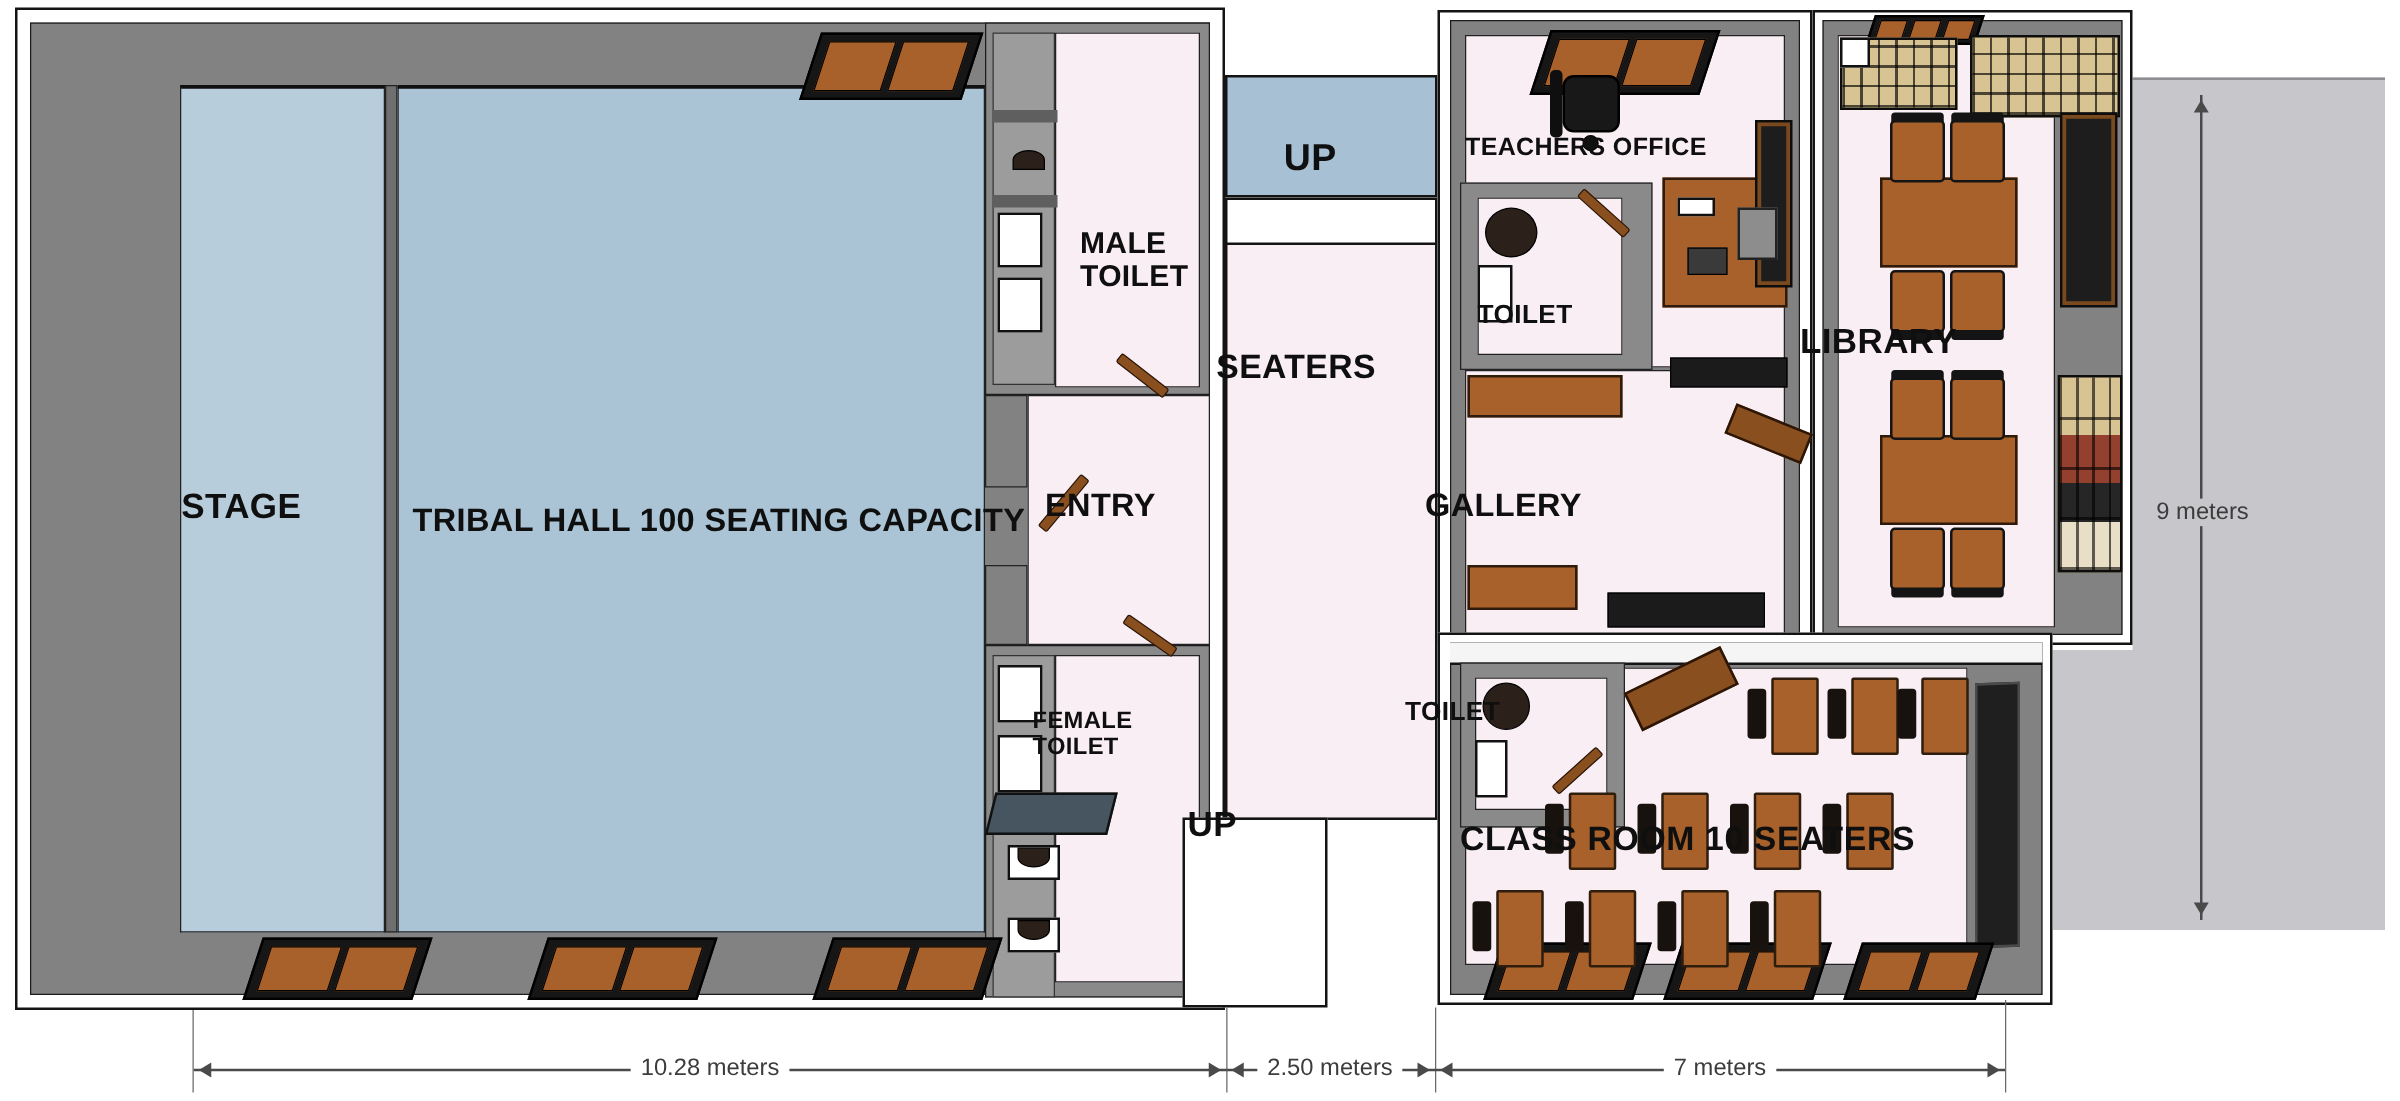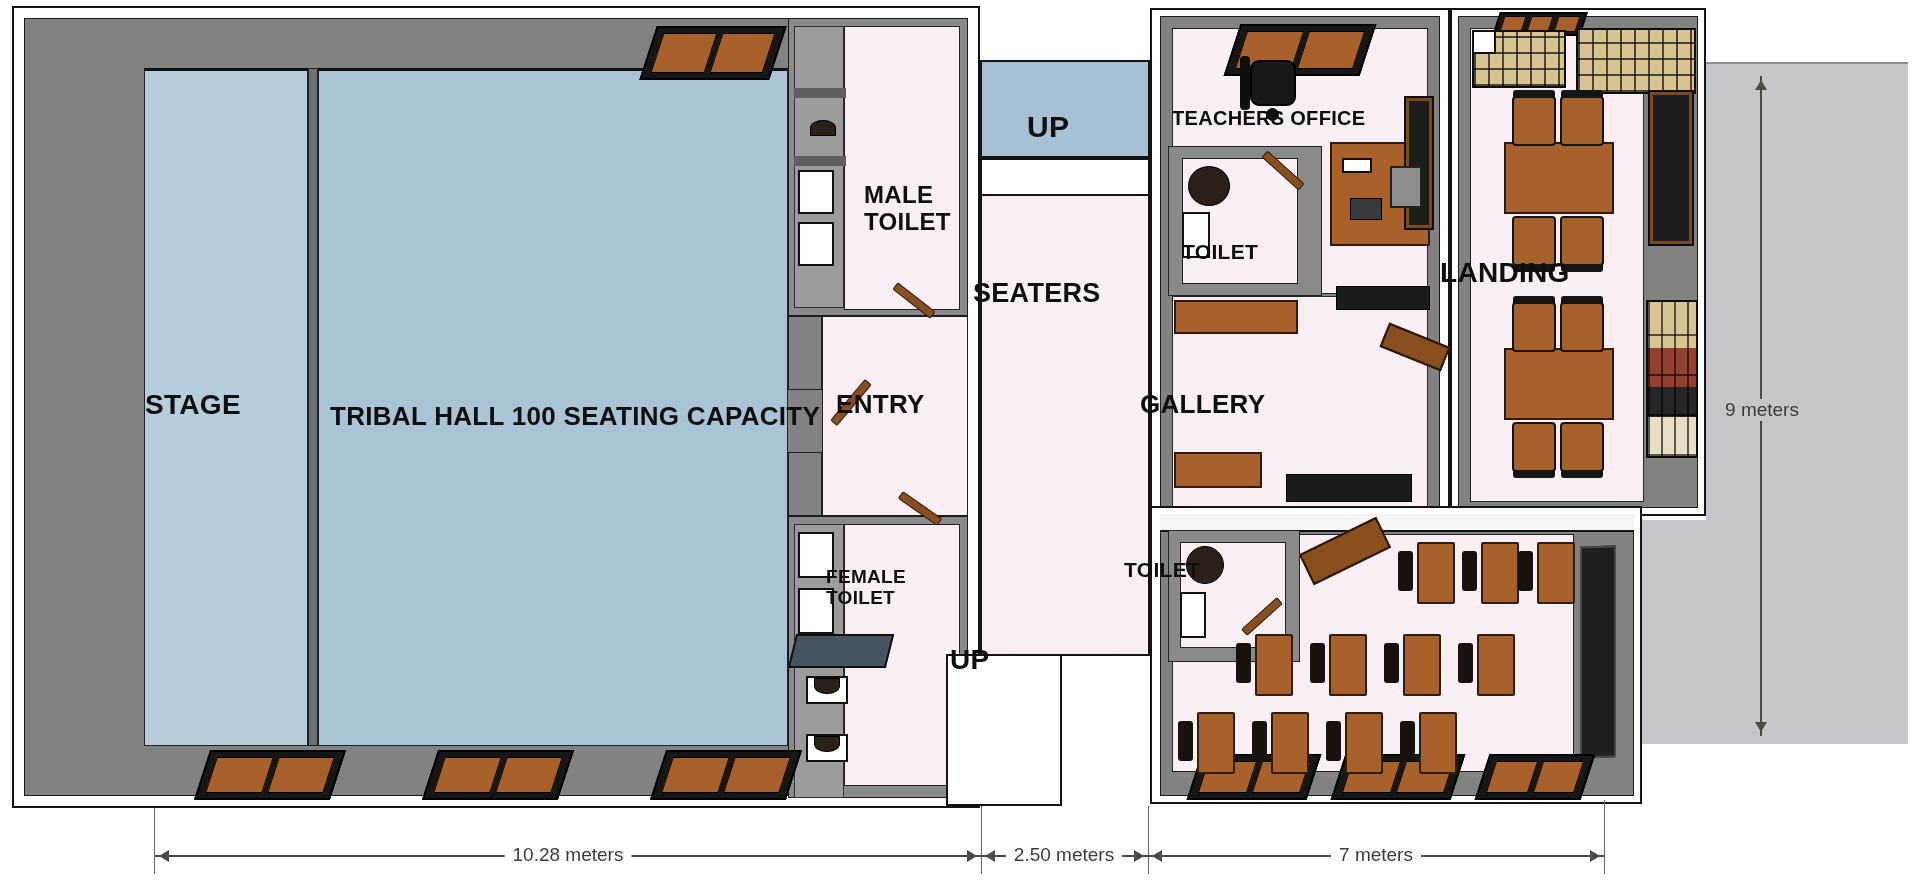--- a/index.html
+++ b/index.html
@@ -181,21 +181,21 @@
     </div>
   <div class="abs books" style="left:1472px;top:30px;width:94px;height:58px;z-index:6;"></div>
   <div class="abs fixture" style="left:1472px;top:30px;width:24px;height:24px;z-index:7;"></div>
   <div class="abs books" style="left:1576px;top:28px;width:120px;height:66px;z-index:6;"></div>
 
   <div class="lchair" style="left:1512px;top:96px;width:40px;height:46px;"></div>
   <div class="lchair" style="left:1560px;top:96px;width:40px;height:46px;"></div>
   <div class="abs brown" style="left:1504px;top:142px;width:110px;height:72px;z-index:6;"></div>
   <div class="lchair dn" style="left:1512px;top:216px;width:40px;height:46px;"></div>
   <div class="lchair dn" style="left:1560px;top:216px;width:40px;height:46px;"></div>
-  <div class="lbl" style="left:1440px;top:257px;width:168px;font-size:28px;">LANDING</div>
+  <div class="lbl" style="left:1440px;top:257px;width:168px;font-size:28px;">LIBRARY</div>
 
   <div class="lchair" style="left:1512px;top:302px;width:40px;height:46px;"></div>
   <div class="lchair" style="left:1560px;top:302px;width:40px;height:46px;"></div>
   <div class="abs brown" style="left:1504px;top:348px;width:110px;height:72px;z-index:6;"></div>
   <div class="lchair dn" style="left:1512px;top:422px;width:40px;height:46px;"></div>
   <div class="lchair dn" style="left:1560px;top:422px;width:40px;height:46px;"></div>
   <div class="abs win" style="left:1650px;top:92px;width:42px;height:152px;z-index:6;"></div>
   <div class="abs books colored" style="left:1646px;top:300px;width:52px;height:158px;z-index:6;"></div>
 
   <div class="abs bld" style="left:1150px;top:506px;width:492px;height:298px;"></div>
@@ -251,20 +251,21 @@
       <div class="top"></div>
     </div>
   <div class="sdesk" style="left:1326px;top:712px;">
       <div class="chair"></div>
       <div class="top"></div>
     </div>
   <div class="sdesk" style="left:1400px;top:712px;">
       <div class="chair"></div>
       <div class="top"></div>
     </div>
+  <div class="lbl" style="left:1168px;top:656px;width:340px;font-size:27px;letter-spacing:.5px;">CLASS ROOM 10 SEATERS</div>
   <div class="abs board" style="left:1580px;top:546px;width:36px;height:212px;z-index:6;"></div>
 
   <div class="vent" style="left:1194px;top:754px;width:102px;height:32px;">
       <i></i>
       <i></i>
     </div>
   <div class="vent" style="left:1338px;top:754px;width:102px;height:32px;">
       <i></i>
       <i></i>
     </div>

